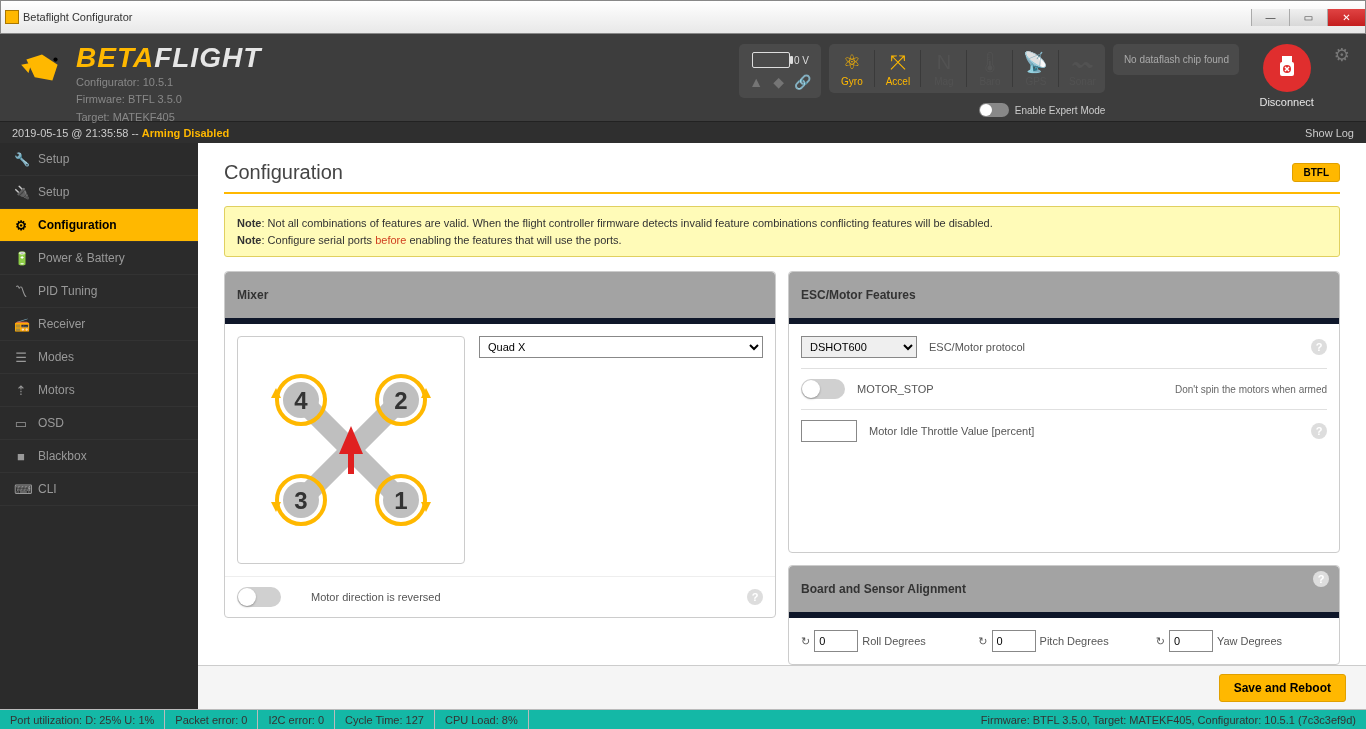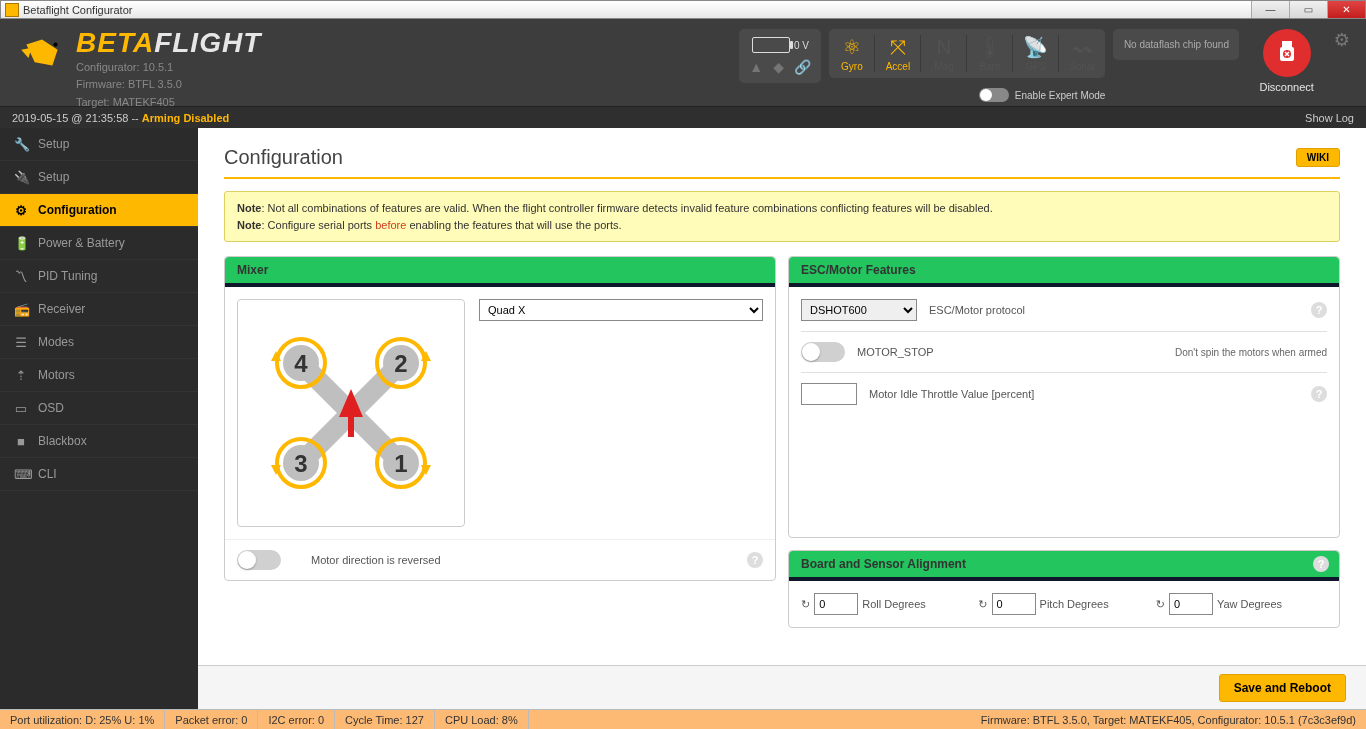--- a/index.html
+++ b/index.html
@@ -1,17 +1,17 @@
 <!DOCTYPE html>
 <html><head>
 <meta charset="utf-8">
 <style>
 * { margin:0; padding:0; box-sizing:border-box; font-family:"Segoe UI",Arial,sans-serif; }
 body { width:1366px; height:729px; background:#2d2d2d; overflow:hidden; display:flex; flex-direction:column; }
-.title-bar { height:19px; background:linear-gradient(to bottom,#fff,#e8e8e8); display:flex; align-items:center; justify-content:space-between; font-size:11px; color:#333; border:1px solid #888; }
+.title-bar { height:34px; background:linear-gradient(to bottom,#fff,#e8e8e8); display:flex; align-items:center; justify-content:space-between; font-size:11px; color:#333; border:1px solid #888; }
 .title-bar-left { display:flex; align-items:center; gap:4px; padding-left:4px; }
 .title-icon { width:14px; height:14px; background:#ffb800; display:inline-block; border:1px solid #aa7700; }
 .win-buttons { display:flex; }
 .win-btn { width:38px; height:17px; display:flex; align-items:center; justify-content:center; font-size:10px; color:#444; background:linear-gradient(to bottom,#f0f0f0,#d8d8d8); border-left:1px solid #aaa; cursor:pointer; }
 .win-btn.close { background:linear-gradient(to bottom,#e04343,#c41e1e); color:#fff; }
 .header { height:87px; background:#3d3d3d; display:flex; align-items:flex-start; padding:10px 16px 0 16px; position:relative; }
 .logo-area { display:flex; align-items:flex-start; gap:8px; }
 .bee-icon { width:52px; height:52px; }
 .logo-text { display:flex; flex-direction:column; }
 .logo-main { font-size:28px; font-weight:900; font-style:italic; letter-spacing:1px; color:#ffb800; line-height:1; }
@@ -53,40 +53,40 @@
 .content-scroll { flex:1; overflow-y:auto; padding:18px 26px 10px 26px; }
 .page-title-row { display:flex; align-items:center; justify-content:space-between; border-bottom:2px solid #ffb800; padding-bottom:8px; margin-bottom:12px; }
 .page-title { font-size:20px; font-weight:400; color:#444; }
 .wiki-btn { background:#ffb800; color:#000; font-weight:700; font-size:10px; padding:3px 10px; border-radius:3px; border:1px solid #e0a000; cursor:pointer; }
 .notebox { background:#fffbb8; border:1px solid #e0d060; border-radius:3px; padding:8px 12px; font-size:11px; color:#333; line-height:1.5; margin-bottom:14px; }
 .notebox b { font-weight:700; }
 .notebox .before { color:#d04020; }
 .panels { display:flex; gap:12px; }
 .col { flex:1; display:flex; flex-direction:column; gap:12px; }
 .panel { border:1px solid #ccc; border-radius:4px; background:#fff; }
-.panel-header { background:#22c55e; padding:6px 12px; font-size:12px; font-weight:700; color:#333; border-bottom:4px solid #0f172a; border-radius:4px 4px 0 0; position:relative; }
+.panel-header { background:#a3a3a3; padding:16px 12px; font-size:12px; font-weight:700; color:#333; border-bottom:6px solid #0f172a; border-radius:4px 4px 0 0; position:relative; }
 .panel-body { padding:12px; font-size:11px; color:#555; }
 .mixer-row { display:flex; gap:14px; align-items:flex-start; }
 .mixer-img { width:228px; height:228px; background:#fff; border:1px solid #ccc; border-radius:4px; display:flex; align-items:center; justify-content:center; }
 .mixer-select { flex:1; height:22px; border:1px solid #888; background:#fff; font-size:11px; padding:0 4px; }
 .toggle-row { display:flex; align-items:center; gap:30px; padding:10px 12px; border-top:1px solid #eee; font-size:11px; color:#555; position:relative; }
 .small-toggle { width:44px; height:20px; background:#d0d0d0; border-radius:10px; position:relative; cursor:pointer; }
 .small-toggle::after { content:""; position:absolute; width:18px; height:18px; background:#fff; border-radius:50%; top:1px; left:1px; box-shadow:0 1px 2px rgba(0,0,0,0.3); }
 .help-dot { width:16px; height:16px; border-radius:50%; background:#ddd; color:#fff; font-size:11px; font-weight:700; display:flex; align-items:center; justify-content:center; cursor:pointer; }
 .esc-row { display:flex; align-items:center; gap:12px; margin-bottom:10px; }
 .esc-select { width:116px; height:22px; border:1px solid #888; font-size:11px; padding:0 4px; }
 .num-input { width:56px; height:22px; border:1px solid #888; font-size:11px; padding:0 4px; }
 .esc-desc { font-size:11px; color:#555; }
 .esc-hint { margin-left:auto; font-size:10px; color:#666; }
 .align-row { display:flex; align-items:center; gap:6px; }
 .align-item { display:flex; align-items:center; gap:4px; flex:1; }
 .align-item .num-input { width:44px; }
 .content-footer { height:44px; background:#f5f5f5; border-top:1px solid #ccc; display:flex; align-items:center; justify-content:flex-end; padding:0 20px; }
 .save-btn { background:#ffb800; border:1px solid #e0a000; border-radius:3px; padding:6px 14px; font-size:12px; font-weight:700; cursor:pointer; }
-.footer { height:20px; background:#fdba74; border-top:1px solid #bbb; display:flex; align-items:center; font-size:11px; color:#333; }
+.footer { height:20px; background:#14b8a6; border-top:1px solid #bbb; display:flex; align-items:center; font-size:11px; color:#333; }
 .footer-cell { padding:0 10px; border-right:1px solid #bbb; height:100%; display:flex; align-items:center; }
 .footer-right { margin-left:auto; padding:0 10px; }
 hr.sep { border:none; border-top:1px solid #e0e0e0; margin:6px 0 10px 0; }
 </style>
 </head>
 <body>
 
 <div class="title-bar">
   <div class="title-bar-left">
     <span class="title-icon"></span>
@@ -233,21 +233,21 @@
       <div class="sidebar-item">
         <span class="nav-icon">⌨</span>
         <span>CLI</span>
       </div>
     </div>
 
   <div class="content">
     <div class="content-scroll">
       <div class="page-title-row">
         <div class="page-title">Configuration</div>
-        <div class="wiki-btn">WIKI</div>
+        <div class="wiki-btn">BTFL</div>
       </div>
 
       <div class="notebox">
         <b>Note</b><span>: Not all combinations of features are valid. When the flight controller firmware detects invalid feature combinations conflicting features will be disabled.</span><br>
         <b>Note</b><span>: Configure serial ports </span><span class="before">before</span><span> enabling the features that will use the ports.</span>
       </div>
 
       <div class="panels">
         <div class="col">
           <div class="panel">

